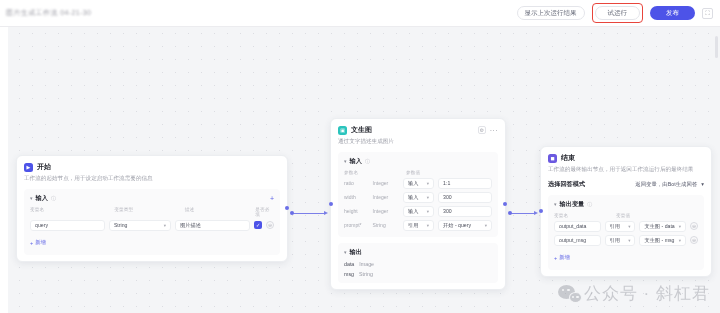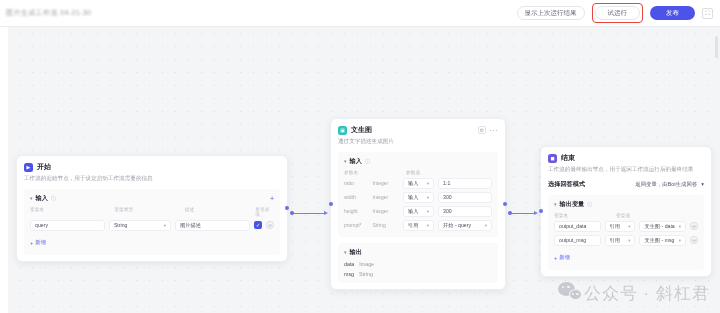--- a/index.html
+++ b/index.html
@@ -171,21 +171,21 @@
   }
   .mode-label { font-size: 6.2px; color: #2b2d36; font-weight: bold; filter: blur(.35px); white-space: nowrap; }
   .mode-val {
     margin-left: auto; display: flex; align-items: center; gap: 4px;
     font-size: 5.4px; color: #55586a; filter: blur(.4px); white-space: nowrap;
   }
 
   
   .watermark {
     position: absolute; right: 10px; bottom: 8px;
-    display: flex; align-items: flex-start; z-index: 25;
+    display: flex; align-items: flex-end; z-index: 25;
     opacity: .42;
   }
   .wc-logo { position: relative; width: 26px; height: 20px; }
   .wc-logo .b1, .wc-logo .b2 {
     position: absolute; border-radius: 50%; background: #8e9099;
   }
   .wc-logo .b1 { width: 17px; height: 14px; left: 0; top: 0; }
   .wc-logo .b2 { width: 13px; height: 11px; left: 11px; top: 7px; border: 1.5px solid #f3f4f6; }
   .wc-logo .e { position: absolute; width: 2.4px; height: 2.4px; border-radius: 50%; background: #f3f4f6; }
   .wc-logo .e1 { left: 4px; top: 4px; }

